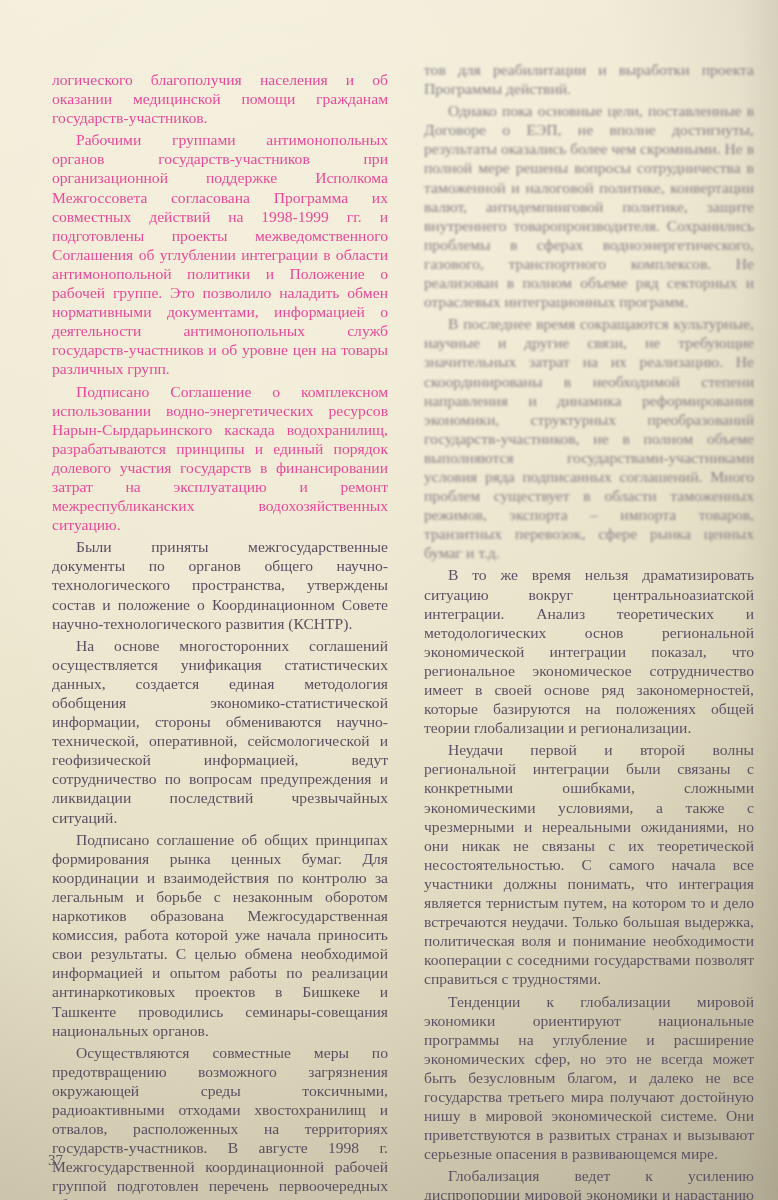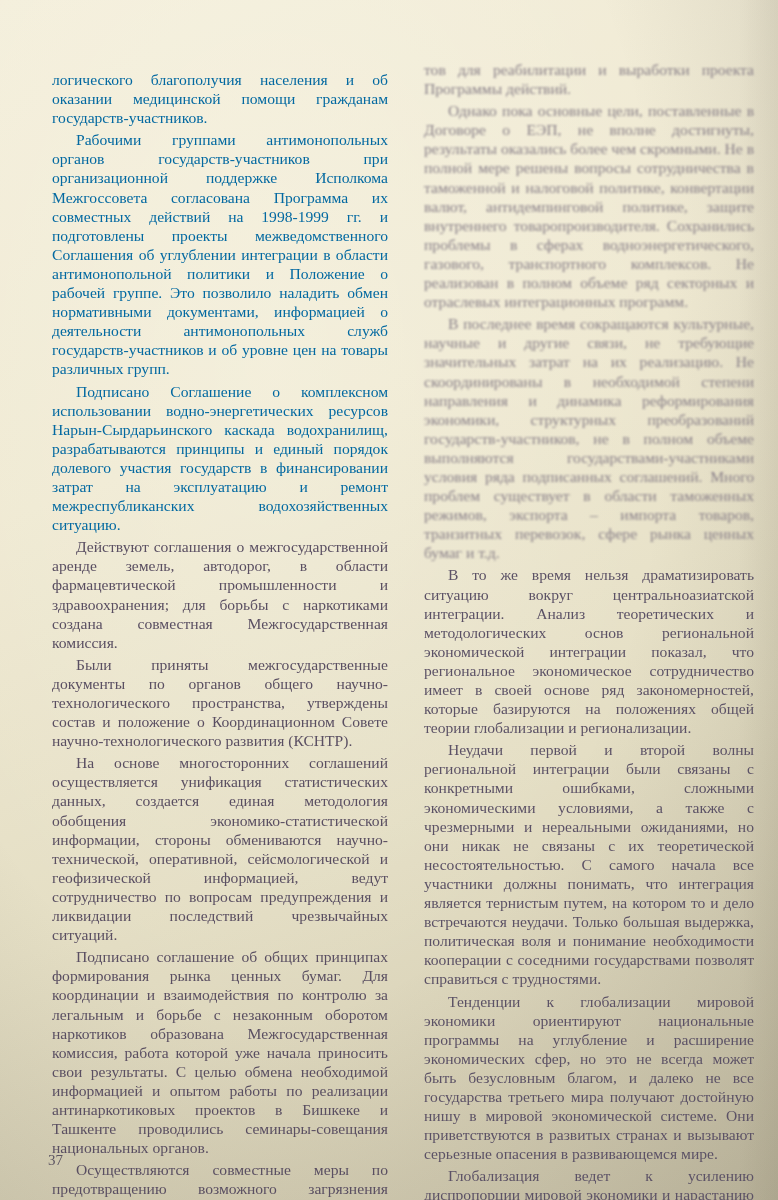--- a/index.html
+++ b/index.html
@@ -35,21 +35,21 @@
       color: #5a4f62;
       text-align: justify;
       hyphens: manual;
     }
     .col-left {
       left: 0;
       width: 336px;
       filter: blur(0.35px);
     }
     .col-left .para:nth-child(-n+3) {
-      color: #0369a1;
+      color: #ec4899;
       filter: blur(0.6px);
     }
     .col-right {
       left: 372px;
       top: -10px;
       width: 330px;
       color: #5c5266;
       filter: blur(0.45px);
     }
     .col-right .para:nth-child(-n+3) {
@@ -90,21 +90,20 @@
 <body>
 
 <div class="vignette"></div>
 <div class="right-edge-shade"></div>
 
 <div class="page">
   <div class="column col-left">
     <p class="para cont">логического благополучия населения и об оказании медицинской помощи гражданам государств-участников.</p>
     <p class="para">Рабочими группами антимонопольных органов государств-участников при организационной поддержке Исполкома Межгоссовета согласована Программа их совместных действий на 1998-1999 гг. и подготовлены проекты межведомственного Соглашения об углублении интеграции в области антимонопольной политики и Положение о рабочей группе. Это позволило наладить обмен нормативными документами, информацией о деятельности антимонопольных служб государств-участников и об уровне цен на товары различных групп.</p>
     <p class="para">Подписано Соглашение о комплексном использовании водно-энергетических ресурсов Нарын-Сырдарьинского каскада водохранилищ, разрабатываются принципы и единый порядок долевого участия государств в финансировании затрат на эксплуатацию и ремонт межреспубликанских водохозяйственных ситуацию.</p>
-    <p class="para">Действуют соглашения о межгосударственной аренде земель, автодорог, в области фармацевтической промышленности и здравоохранения; для борьбы с наркотиками создана совместная Межгосударственная комиссия.</p>
     <p class="para">Были приняты межгосударственные документы по органов общего научно-технологического пространства, утверждены состав и положение о Координационном Совете научно-технологического развития (КСНТР).</p>
     <p class="para">На основе многосторонних соглашений осуществляется унификация статистических данных, создается единая методология обобщения экономико-статистической информации, стороны обмениваются научно-технической, оперативной, сейсмологической и геофизической информацией, ведут сотрудничество по вопросам предупреждения и ликвидации последствий чрезвычайных ситуаций.</p>
     <p class="para">Подписано соглашение об общих принципах формирования рынка ценных бумаг. Для координации и взаимодействия по контролю за легальным и борьбе с незаконным оборотом наркотиков образована Межгосударственная комиссия, работа которой уже начала приносить свои результаты. С целью обмена необходимой информацией и опытом работы по реализации антинаркотиковых проектов в Бишкеке и Ташкенте проводились семинары-совещания национальных органов.</p>
     <p class="para">Осуществляются совместные меры по предотвращению возможного загрязнения окружающей среды токсичными, радиоактивными отходами хвостохранилищ и отвалов, расположенных на территориях государств-участников. В августе 1998 г. Межгосударственной координационной рабочей группой подготовлен перечень первоочередных объек-</p>
   </div>
 
   <div class="column col-right">
     <p class="para cont">тов для реабилитации и выработки проекта Программы действий.</p>
     <p class="para">Однако пока основные цели, поставленные в Договоре о ЕЭП, не вполне достигнуты, результаты оказались более чем скромными. Не в полной мере решены вопросы сотрудничества в таможенной и налоговой политике, конвертации валют, антидемпинговой политике, защите внутреннего товаропроизводителя. Сохранились проблемы в сферах водноэнергетического, газового, транспортного комплексов. Не реализован в полном объеме ряд секторных и отраслевых интеграционных программ.</p>
     <p class="para">В последнее время сокращаются культурные, научные и другие связи, не требующие значительных затрат на их реализацию. Не скоординированы в необходимой степени направления и динамика реформирования экономики, структурных преобразований государств-участников, не в полном объеме выполняются государствами-участниками условия ряда подписанных соглашений. Много проблем существует в области таможенных режимов, экспорта – импорта товаров, транзитных перевозок, сфере рынка ценных бумаг и т.д.</p>

